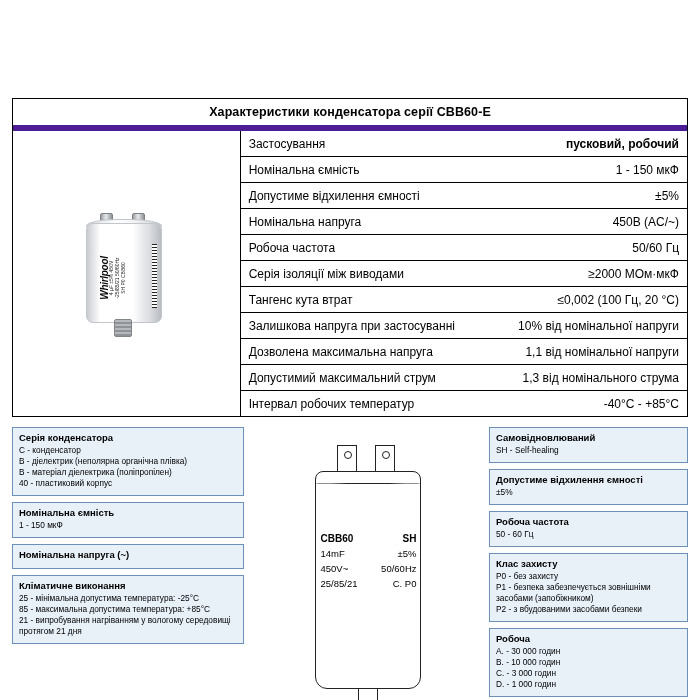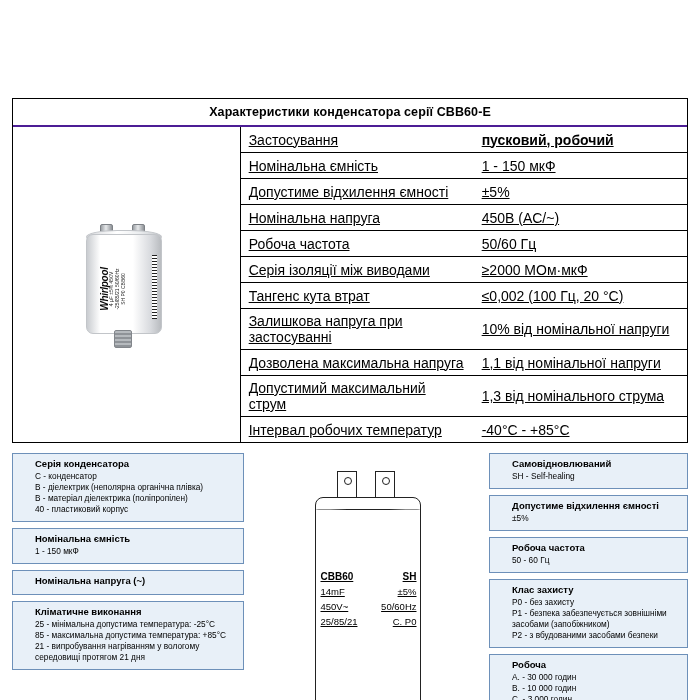--- a/index.html
+++ b/index.html
@@ -25,21 +25,21 @@
   
   .spec-block {
     border: 1px solid #000;
     background: #fff;
   }
   .spec-title {
     text-align: center;
     font-weight: bold;
     font-size: 12.5px;
     padding: 6px 4px 6px 4px;
-    border-bottom: 2px solid #4c1d95;
+    border-bottom: 6px solid #4c1d95;
     letter-spacing: 0.1px;
   }
   .spec-body {
     display: flex;
   }
   .img-cell {
     width: 228px;
     border-right: 1px solid #000;
     display: flex;
     align-items: center;
@@ -126,48 +126,47 @@
 
   table.spec {
     border-collapse: collapse;
     width: 447px;
     table-layout: fixed;
   }
   table.spec td {
     border-top: 1px solid #000;
     border-left: 0;
     padding: 4px 8px;
-    font-size: 14px;
+    font-size: 12px;
     height: 17px;
-    text-decoration: underline;
   }
   table.spec tr:first-child td { border-top: 0; }
   td.k { width: 217px; text-align: left; }
-  td.v { text-align: left; border-left: 1px solid #000; }
+  td.v { text-align: right; border-left: 1px solid #000; }
   tr.first td.v { font-weight: bold; }
 
   
   .lower {
     margin-top: 10px;
     display: flex;
     justify-content: space-between;
     align-items: flex-start;
   }
   .col-left { width: 232px; }
   .col-right { width: 199px; }
   .col-mid {
     width: 190px;
     display: flex;
     justify-content: center;
   }
 
   .card {
     border: 1px solid #6d90b9;
     background: #e8f0f8;
-    padding: 4px 6px 6px 22px;
+    padding: 4px 6px 6px 6px;
     margin-bottom: 6px;
     box-sizing: border-box;
   }
   .card h4 {
     margin: 0 0 2px 0;
     font-size: 9.5px;
     font-weight: bold;
   }
   .card p {
     margin: 0;
@@ -229,25 +228,24 @@
     width: 20px;
     height: 18px;
     border: 1.4px solid #222;
     border-top: 0;
     background: #fff;
     box-sizing: border-box;
   }
   .d-text {
     position: absolute;
     left: 34px;
-    top: 100px;
+    top: 88px;
     width: 96px;
     font-size: 9.5px;
     line-height: 15px;
-    text-decoration: underline;
   }
   .d-row { display: flex; justify-content: space-between; }
   .d-row.bold { font-weight: bold; font-size: 10px; }
 </style>
 </head>
 <body>
 
 <div class="page">
 
   <div class="spec-block">

